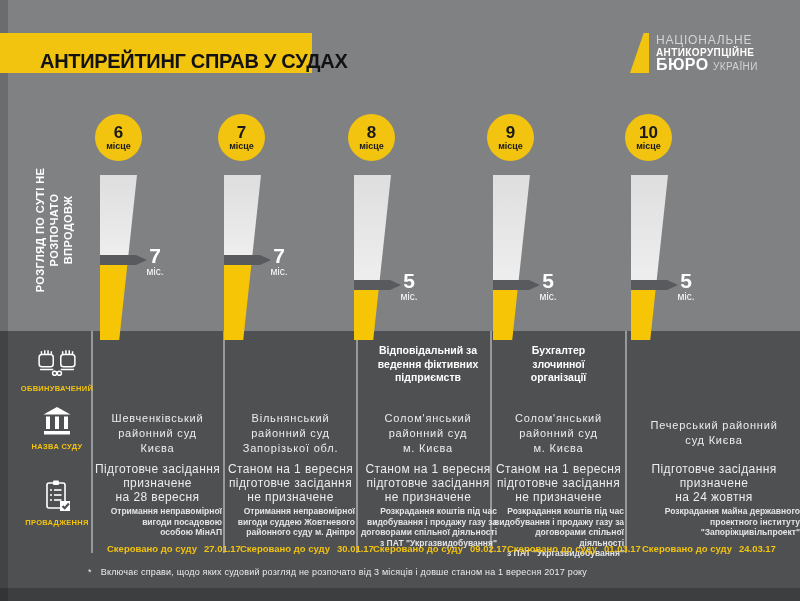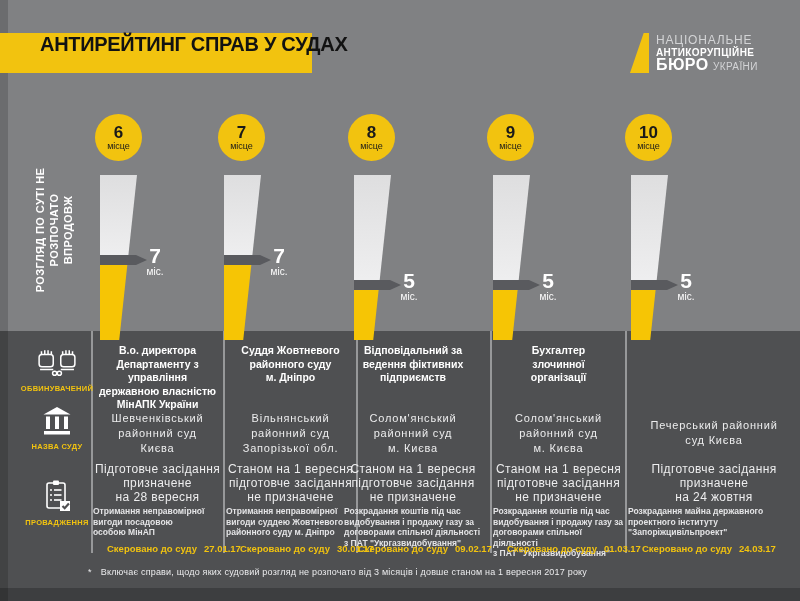--- a/index.html
+++ b/index.html
@@ -4,67 +4,67 @@
 <style>
   html,body{margin:0;padding:0;}
   #page{position:relative;width:800px;height:601px;background:#808183;overflow:hidden;
         font-family:"Liberation Sans","DejaVu Sans",sans-serif;}
   
   .dark-lower{position:absolute;left:0;top:331px;width:800px;height:257px;background:#4f5052;}
   .bottom-strip{position:absolute;left:0;top:588px;width:800px;height:13px;background:#3d3e40;}
   .left-shade{position:absolute;left:0;top:0;width:8px;height:601px;background:rgba(0,0,0,0.16);z-index:6;}
   
   .banner{position:absolute;left:0;top:33px;width:312px;height:40px;background:#f2c30f;z-index:7;
-          display:flex;align-items:flex-start;padding-left:40px;box-sizing:border-box;}
+          display:flex;align-items:flex-end;padding-left:40px;box-sizing:border-box;}
   .banner span{font-size:20px;font-weight:bold;color:#121212;letter-spacing:-0.3px;white-space:nowrap;}
   .logo{position:absolute;left:630px;top:33px;width:160px;height:40px;z-index:7;}
   .logo-wedge{position:absolute;left:0;top:0;width:19px;height:40px;background:#f2c30f;
               clip-path:polygon(72% 0,100% 0,100% 100%,0 100%);}
   .logo-text{position:absolute;left:26px;top:1px;line-height:12.5px;white-space:nowrap;}
   .logo-l1{font-size:12px;color:#d3d4d6;letter-spacing:0.8px;}
   .logo-l2{font-size:10px;font-weight:bold;color:#fff;letter-spacing:0.4px;}
   .logo-l3b{font-size:16px;font-weight:bold;color:#fff;letter-spacing:0.4px;}
   .logo-l3r{font-size:10px;color:#d3d4d6;letter-spacing:0.4px;}
   
   .vlabel{position:absolute;left:-23px;top:216px;width:140px;height:28px;z-index:5;
           transform:rotate(-90deg);text-align:center;font-size:11px;font-weight:bold;color:#fff;
           line-height:14px;letter-spacing:0.4px;white-space:pre-line;}
   
   .circle{position:absolute;top:114px;width:47px;height:47px;border-radius:50%;background:#f2c30f;
           display:flex;flex-direction:column;align-items:center;justify-content:center;z-index:4;}
   .circle .rank{font-size:17px;font-weight:bold;color:#1a1a1a;line-height:17px;}
-  .circle .place{font-size:9px;font-weight:normal;color:#1a1a1a;line-height:10px;}
+  .circle .place{font-size:9px;font-weight:bold;color:#1a1a1a;line-height:10px;}
   .circle.c0{left:95px}.circle.c1{left:218px}.circle.c2{left:348px}.circle.c3{left:487px}.circle.c4{left:625px}
   
   .bargroup{position:absolute;top:175px;width:120px;height:165px;z-index:3;}
   .bargroup.b0{left:100px}.bargroup.b1{left:224px}.bargroup.b2{left:354px}.bargroup.b3{left:493px}.bargroup.b4{left:631px}
   .bar{position:absolute;left:0;top:0;width:37px;height:165px;
        clip-path:polygon(0 0,100% 0,52% 100%,0 100%);display:flex;flex-direction:column;}
   .bar-white{background:linear-gradient(180deg,#dededf,#efeff0);width:100%;}
   .bar-yellow{background:#f6c505;width:100%;flex:1;}
   .bar-marker{position:absolute;left:0;width:36px;height:10px;background:#595a5e;}
   .bar-marker::after{content:"";position:absolute;left:36px;top:0;width:0;height:0;
        border-top:5px solid transparent;border-bottom:5px solid transparent;border-left:11px solid #595a5e;}
   .bar-label{position:absolute;left:36px;width:38px;text-align:center;color:#fff;}
   .bar-label .mnum{font-size:21px;font-weight:bold;line-height:21px;}
   .bar-label .munit{font-size:10px;font-weight:normal;line-height:12px;}
   
   .divider{position:absolute;top:331px;width:2px;height:222px;background:#97989a;z-index:2;}
   .divider.d0{left:91px}.divider.d1{left:223px}.divider.d2{left:356px}.divider.d3{left:490px}.divider.d4{left:625px}
   
   .card{position:absolute;top:331px;height:225px;z-index:3;color:#fff;}
-  .card.k0{left:93px;width:129px}.card.k1{left:226px;width:129px}.card.k2{left:344px;width:138px}
+  .card.k0{left:93px;width:129px}.card.k1{left:226px;width:129px}.card.k2{left:359px;width:138px}
   .card.k3{left:493px;width:131px}.card.k4{left:628px;width:172px}
   .c-title{position:absolute;left:0;top:13px;width:100%;text-align:center;font-size:10.5px;font-weight:bold;
            line-height:13.5px;white-space:pre-line;}
   .c-court{position:absolute;left:0;top:76px;width:100%;height:52px;display:flex;align-items:center;justify-content:center;
            text-align:center;font-size:11px;color:#ededee;line-height:15px;letter-spacing:0.8px;white-space:pre-line;}
   .c-status{position:absolute;left:0;top:131px;width:100%;text-align:center;font-size:12px;color:#ededee;
            line-height:14px;letter-spacing:0.4px;white-space:pre-line;}
-  .c-case{position:absolute;left:0;top:175px;width:100%;text-align:left;font-size:8.5px;font-weight:bold;
+  .c-case{position:absolute;left:0;top:175px;width:100%;text-align:right;font-size:8.5px;font-weight:bold;
            color:#e4e4e6;line-height:10.5px;white-space:pre-line;}
   .c-sent{position:absolute;left:0;top:212px;width:100%;padding-left:14px;box-sizing:border-box;
            display:flex;gap:7px;font-size:9.5px;font-weight:bold;color:#f2c30f;white-space:nowrap;}
   
   .legend-item{position:absolute;width:90px;text-align:center;z-index:4;}
   .legend-item .lbl{display:block;font-size:7.5px;font-weight:bold;color:#f2c30f;letter-spacing:0.3px;margin-top:2px;}
   .li0{left:12px;top:346px}.li1{left:12px;top:406px}.li2{left:12px;top:456px}.li3{left:12px;top:479px}
   
   .footnote{position:absolute;left:88px;top:567px;width:700px;display:flex;gap:9px;z-index:3;
             font-size:9px;color:#ececee;letter-spacing:0.2px;}
@@ -173,42 +173,35 @@
       </div>
   </div>
 
   <div class="divider d0"></div>
   <div class="divider d1"></div>
   <div class="divider d2"></div>
   <div class="divider d3"></div>
   <div class="divider d4"></div>
 
   <div class="card k0">
-    <div class="c-title">В.о. директора
-Департаменту з управління
-державною власністю
-МінАПК України</div>
     <div class="c-court">Шевченківський
 районний суд
 Києва</div>
     <div class="c-status">Підготовче засідання
 призначене
 на 28 вересня</div>
     <div class="c-case">Отримання неправомірної
 вигоди посадовою
 особою МінАП</div>
     <div class="c-sent">
         <span>Скеровано до суду</span>
         <span>27.01.17</span>
       </div>
   </div>
   <div class="card k1">
-    <div class="c-title">Суддя Жовтневого
-районного суду
-м. Дніпро</div>
     <div class="c-court">Вільнянський
 районний суд
 Запорізької обл.</div>
     <div class="c-status">Станом на 1 вересня
 підготовче засідання
 не призначене</div>
     <div class="c-case">Отримання неправомірної
 вигоди суддею Жовтневого
 районного суду м. Дніпро</div>
     <div class="c-sent">

